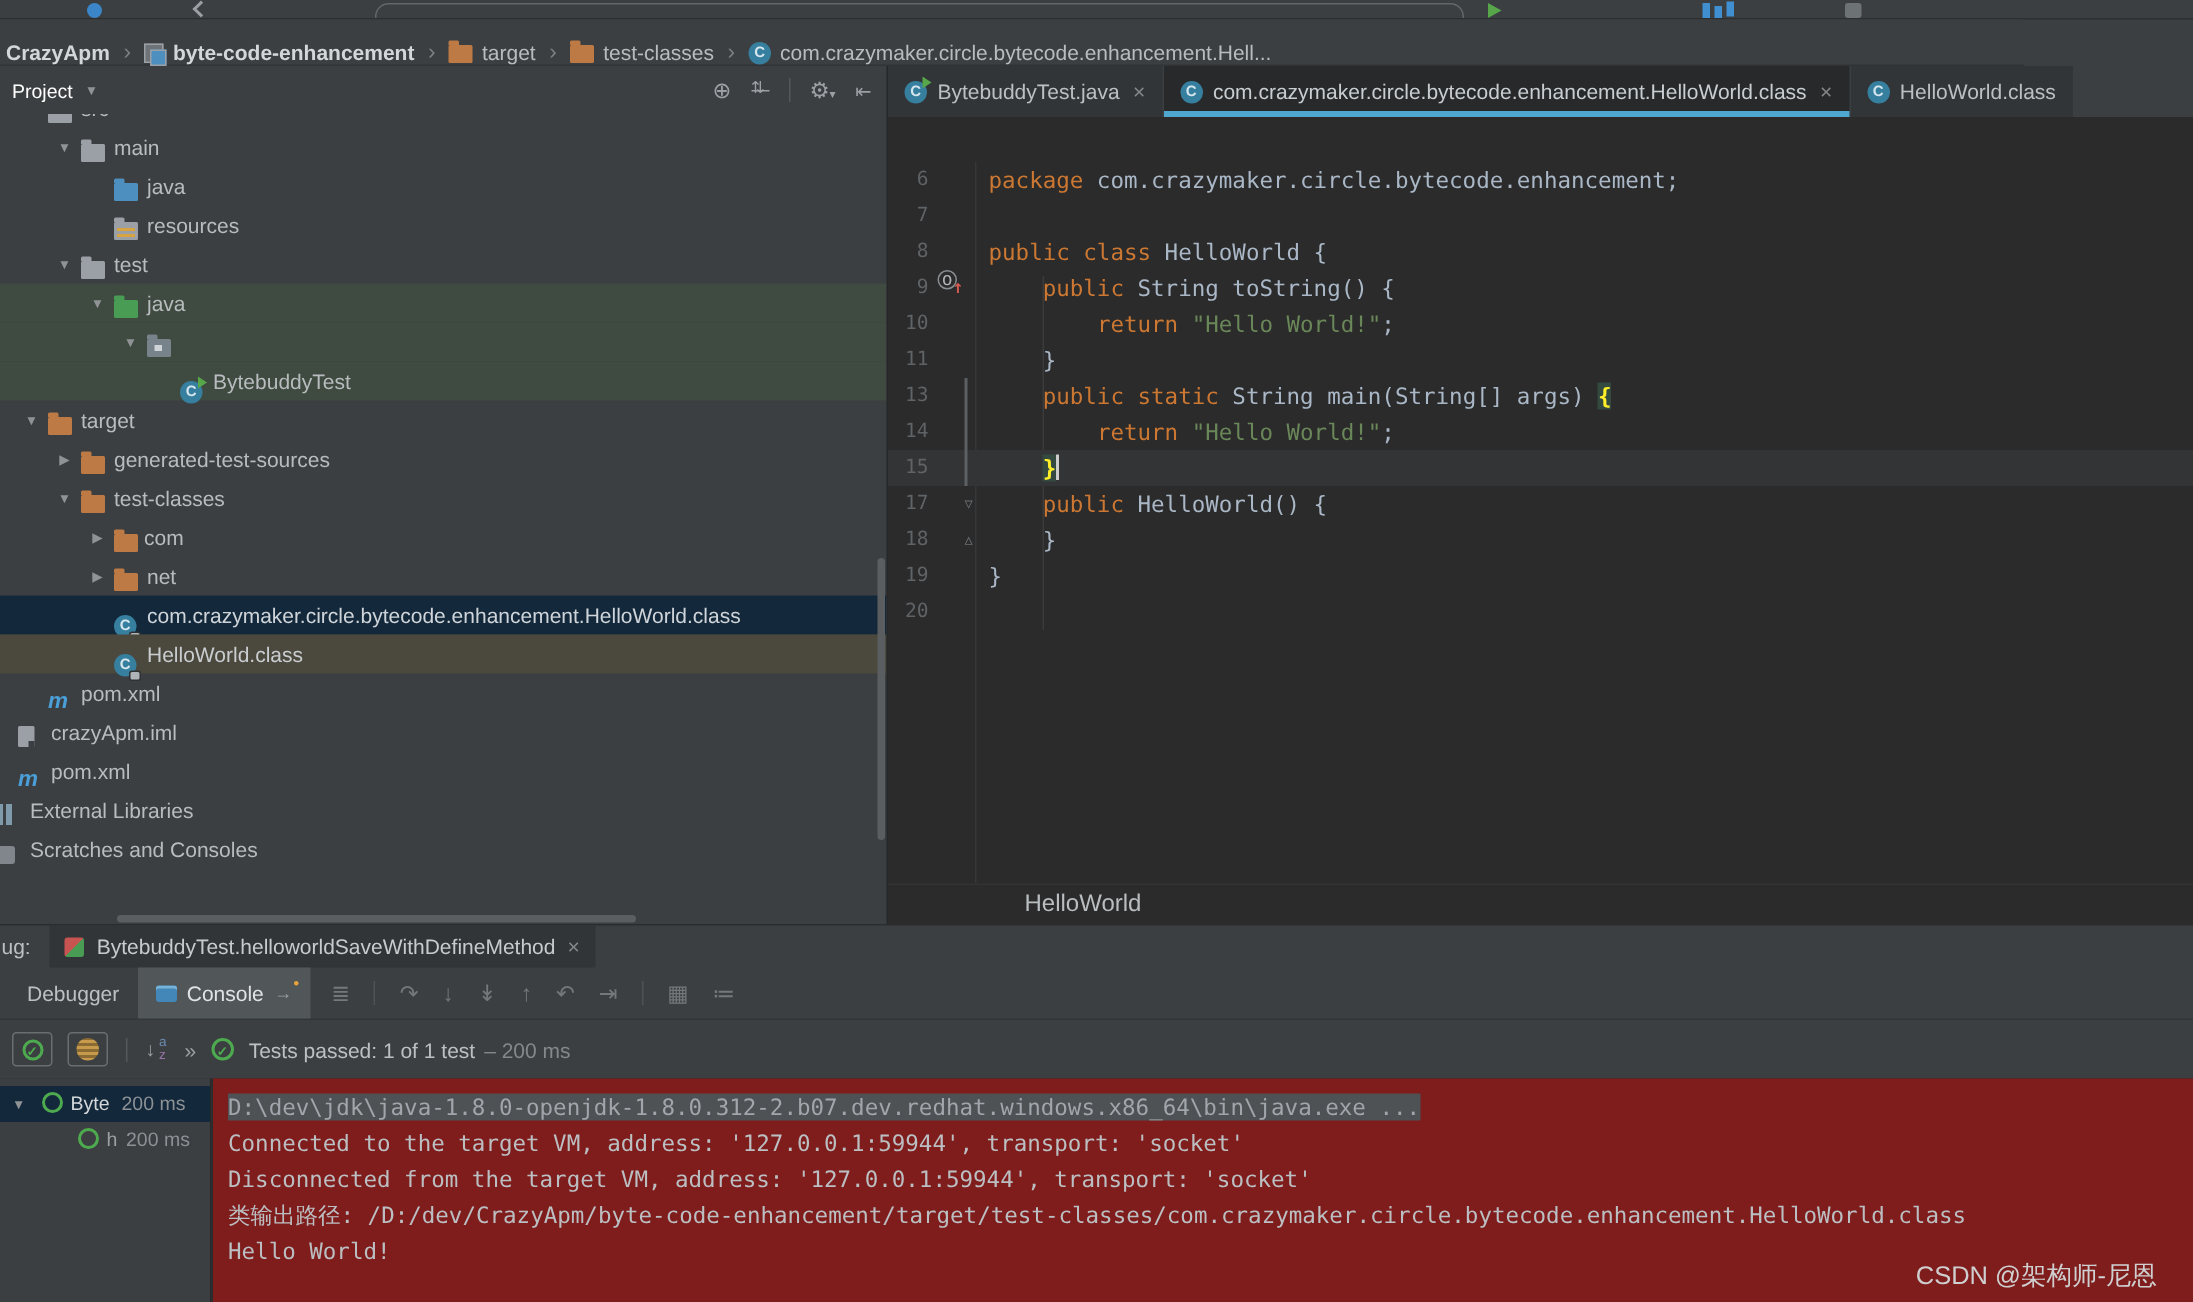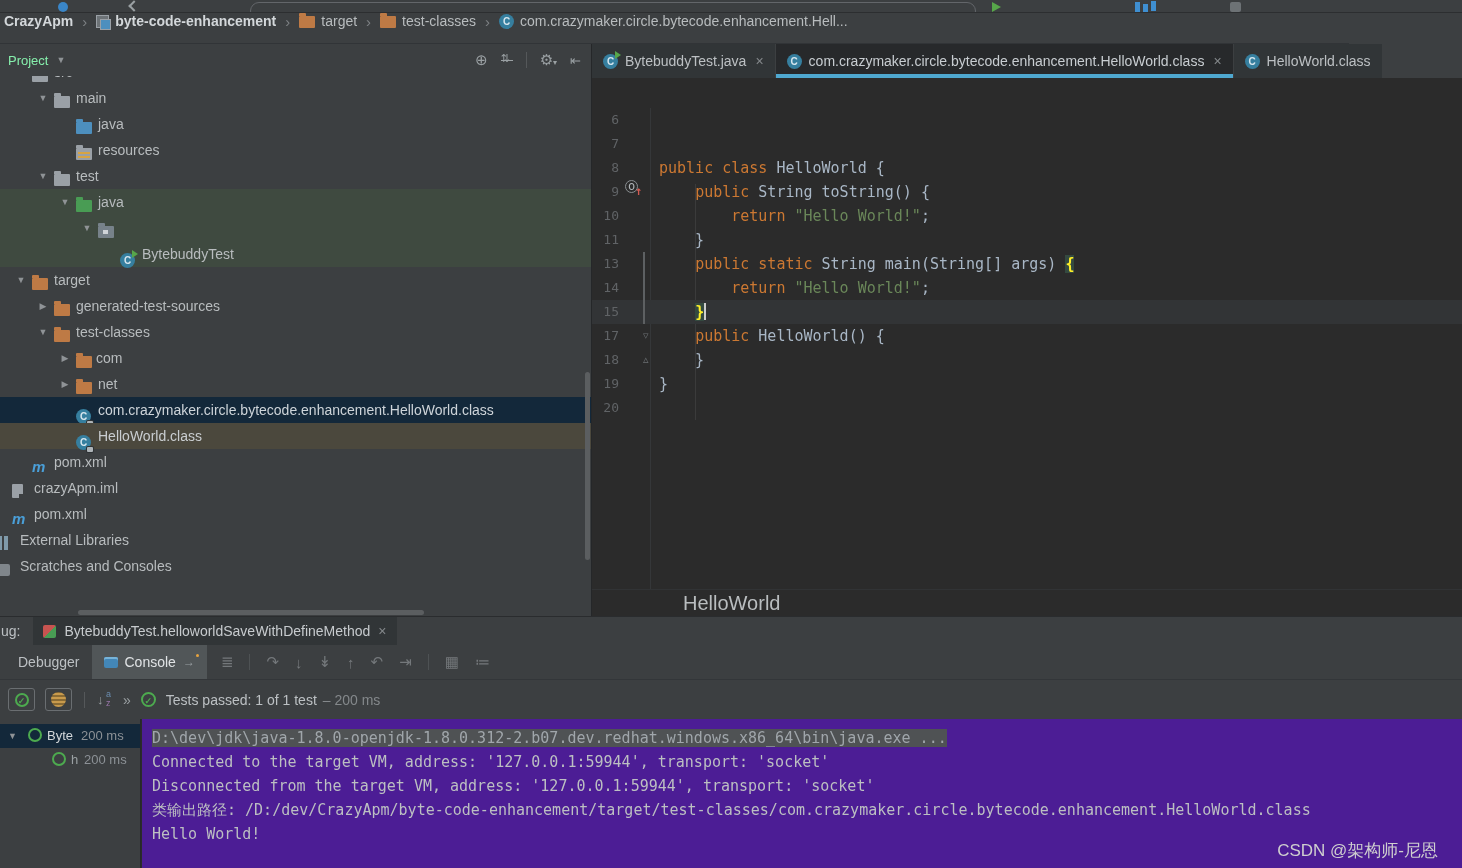--- a/index.html
+++ b/index.html
@@ -7,34 +7,34 @@
   #app { position:relative; width:1462px; height:868px; overflow:hidden;
          background:#3c3f41; color:#bbbbbb; font-size:13px; }
 
   
   #top-strip { position:absolute; left:0; top:0; width:1462px; height:13px;
                background:#3c3f41; border-bottom:1px solid #2c2e30; overflow:hidden; }
   .ts-shape { position:absolute; top:2px; }
 
   
   #breadcrumb-bar { position:absolute; left:0; top:13px; width:1349px; height:31px;
-                    display:flex; align-items:flex-start; background:#3c3f41;
+                    display:flex; align-items:flex-end; background:#3c3f41;
                     border-bottom:1px solid #313437; padding-left:2px; font-size:14px; }
   .crumb { display:flex; align-items:center; gap:6px; padding:0 2px; color:#b8bcbe; white-space:nowrap; }
   .crumb.bold { font-weight:bold; color:#d3d7da; }
   .crumb-sep { color:#7d8184; margin:0 7px; font-size:15px; }
 
   
   #main { position:absolute; left:0; top:44px; width:1462px; height:572px; display:flex; }
 
   
   #project-panel { position:relative; width:592px; background:#3c3f41;
                    border-right:1px solid #252729; flex:none; overflow:hidden; }
   #project-header { height:32px; display:flex; align-items:center; padding:0 10px 0 8px; }
-  #project-title { color:#86efac; }
+  #project-title { color:#ffffff; }
   .hdr-icons { margin-left:auto; display:flex; align-items:center; gap:13px; color:#9aa0a3; font-size:15px; }
   .hdr-sep { width:1px; height:16px; background:#55585a; }
   #project-tree { position:absolute; left:0; top:32px; right:0; bottom:8px; overflow:hidden; }
   .trow { position:relative; height:26px; line-height:26px; font-size:14px; color:#b8bcbe; white-space:nowrap; }
   .trow.zone { background:#3f4a40; }
   .trow.sel-primary { background:#13283a; color:#ced4d9; }
   .trow.sel-secondary { background:#4b483d; color:#c9cdd0; }
   .t-arrow { position:absolute; top:0; width:18px; text-align:center; color:#8f9396; font-size:9px; }
   .t-icon { position:absolute; top:5px; }
   .t-label { position:absolute; top:0; }
@@ -99,21 +99,21 @@
   .sk { color:#cc7832; } .sp { color:#a9b7c6; } .ss { color:#6a8759; }
   .shb { color:#ffef28; background:#344a40; font-weight:bold; }
   .caret { display:inline-block; width:2px; height:17px; background:#cccccc; vertical-align:-3px; }
   .g-override { position:absolute; left:33px; top:4px; width:16px; height:16px; color:#b0b5b8; }
   .g-override::before { content:"o"; position:absolute; left:0; top:-4px; font-size:12px;
         width:11px; height:11px; border:1.5px solid #8a8f92; border-radius:50%; text-align:center; line-height:11px;}
   .g-override::after { content:"↑"; position:absolute; left:10px; top:-5px; color:#d25a52; font-weight:bold; font-size:12px; }
   .g-bar { position:absolute; left:51px; top:0; bottom:0; width:2px; background:#5d6062; }
   .g-fold { position:absolute; left:51px; top:0; color:#6a6e71; font-size:11px; font-family:"DejaVu Sans",sans-serif; }
   #editor-crumb { position:absolute; left:0; bottom:0; right:0; height:27px; background:#2b2b2b;
-                  display:flex; align-items:center; padding-left:91px; color:#b9bdbf; font-size:20px;
+                  display:flex; align-items:center; padding-left:91px; color:#b9bdbf; font-size:16px;
                   border-top:1px solid #313335; }
 
   
   #bottom-panel { position:absolute; left:0; top:616px; width:1462px; height:252px;
                   background:#3c3f41; border-top:1px solid #2a2c2e; }
   #debug-header { height:28px; display:flex; align-items:center; }
   #debug-label { padding-left:1px; color:#bcc0c3; font-size:14px; }
   #run-tab { margin-left:13px; display:flex; align-items:center; gap:8px; background:#313537;
              height:28px; padding:0 10px; color:#c7cbce; font-size:14px; }
   #debug-tabsrow { height:34px; display:flex; align-items:center; padding-left:6px; }
@@ -132,21 +132,21 @@
   .sort-ico .arr { position:absolute; left:0; top:0; font-size:13px; }
   .sort-ico .a { position:absolute; left:9px; top:-3px; font-size:9px; color:#6a8caf; }
   .sort-ico .z { position:absolute; left:9px; top:6px; font-size:9px; color:#9876aa; }
   #status-text { color:#bcc0c3; font-size:14px; }
   #status-dur { color:#84888b; font-size:14px; }
   #debug-content { position:absolute; left:0; top:102px; right:0; bottom:0; background:#2b2b2b; }
   #test-tree { position:absolute; left:0; top:0; bottom:0; width:141px; background:#3c3f41;
                border-right:1px solid #26282a; padding-top:5px; }
   .ttrow { position:relative; height:24px; line-height:24px; font-size:13px; white-space:nowrap; overflow:hidden; }
   .ttrow.sel { background:#13283a; }
-  #console { position:absolute; left:142px; top:0; right:0; bottom:0; background:#4c1d95;
+  #console { position:absolute; left:142px; top:0; right:0; bottom:0; background:#7f1d1d;
              font-family:"DejaVu Sans Mono",monospace; font-size:15px; line-height:24px;
              color:#bcbfc2; padding:7px 0 0 10px; white-space:pre; overflow:hidden; }
   .cline.muted-selected span { background:#4f5254; color:#a0a6ab; }
   #watermark { position:absolute; right:24px; bottom:6px; color:#cfcfcf; font-size:17px;
                font-family:"Liberation Sans",sans-serif; }
 </style>
 </head>
 <body>
 
 <div id="app">
@@ -309,21 +309,21 @@
           </span>
           <span class="tab">
             <span class="i-class">C</span>
             <span>HelloWorld.class</span>
           </span>
         </div>
       <div id="code-area">
         <div id="gutter-sep"></div>
         <div id="indent-guide"></div>
         <div id="code-lines">
-            <div class="line"><span class="ln">6</span></div>
+            <div class="line"><span class="ln">6</span><span class="code"><span class="sk">package</span><span class="sp"> com.crazymaker.circle.bytecode.enhancement;</span></span></div>
             <div class="line"><span class="ln">7</span><span class="code"></span></div>
             <div class="line"><span class="ln">8</span><span class="code"><span class="sk">public</span><span class="sp"> </span><span class="sk">class</span><span class="sp"> HelloWorld {</span></span></div>
             <div class="line"><span class="ln">9</span><span class="g-override"></span><span class="code"><span class="sp">    </span><span class="sk">public</span><span class="sp"> String toString() {</span></span></div>
             <div class="line"><span class="ln">10</span><span class="code"><span class="sp">        </span><span class="sk">return</span><span class="sp"> </span><span class="ss">"Hello World!"</span><span class="sp">;</span></span></div>
             <div class="line"><span class="ln">11</span><span class="code"><span class="sp">    }</span></span></div>
             <div class="line"><span class="ln">13</span><span class="g-bar"></span><span class="code"><span class="sp">    </span><span class="sk">public</span><span class="sp"> </span><span class="sk">static</span><span class="sp"> String main(String[] args) </span><span class="shb">{</span></span></div>
             <div class="line"><span class="ln">14</span><span class="g-bar"></span><span class="code"><span class="sp">        </span><span class="sk">return</span><span class="sp"> </span><span class="ss">"Hello World!"</span><span class="sp">;</span></span></div>
             <div class="line cur"><span class="ln">15</span><span class="g-bar"></span><span class="code"><span class="sp">    </span><span class="shb">}</span><span class="caret"></span></span></div>
             <div class="line"><span class="ln">17</span><span class="g-fold">▿</span><span class="code"><span class="sp">    </span><span class="sk">public</span><span class="sp"> HelloWorld() {</span></span></div>
             <div class="line"><span class="ln">18</span><span class="g-fold">▵</span><span class="code"><span class="sp">    }</span></span></div>

